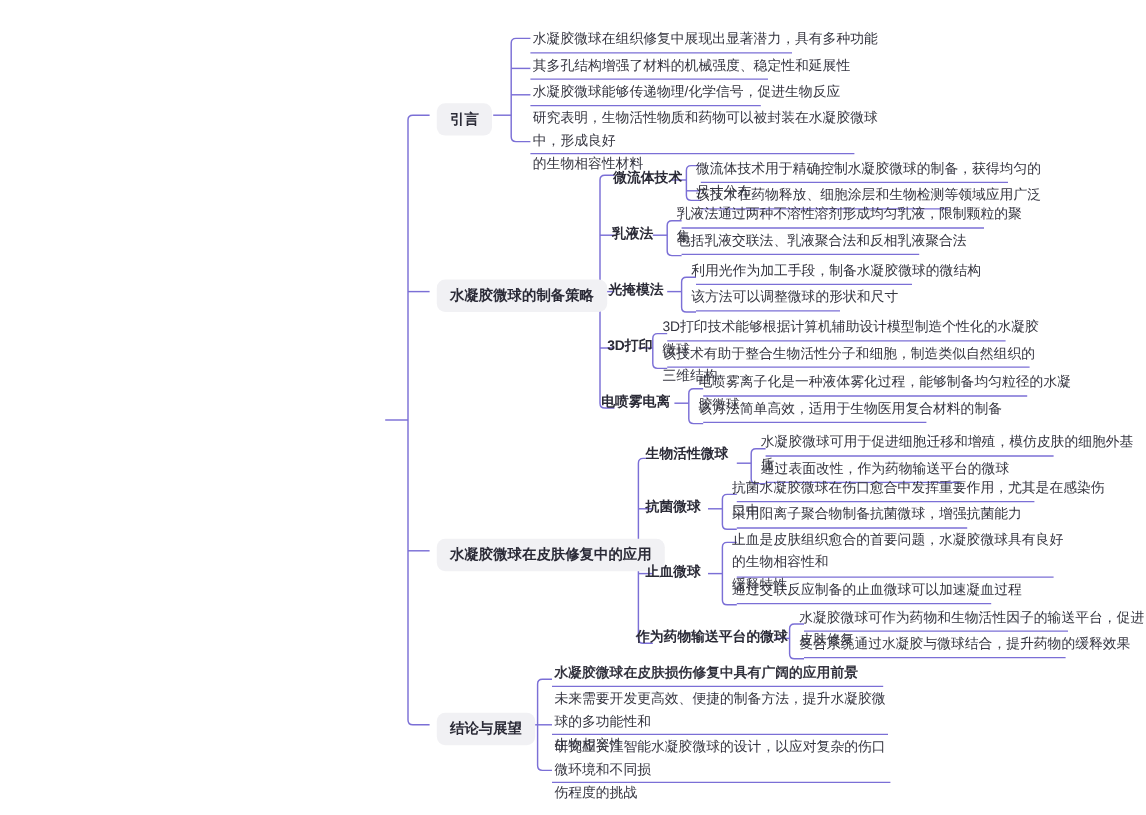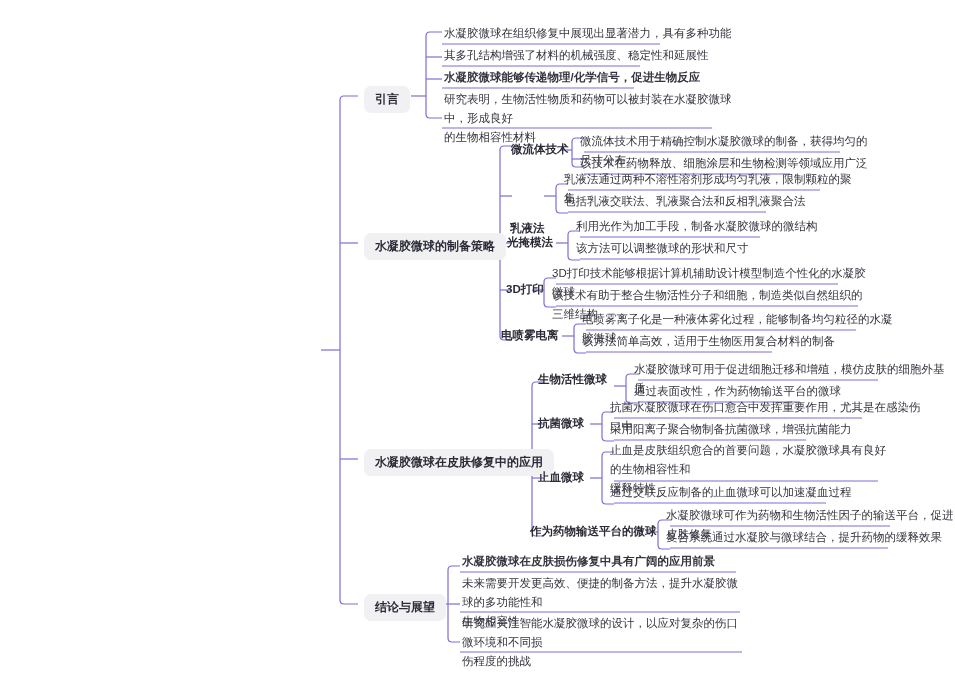--- a/index.html
+++ b/index.html
@@ -185,21 +185,21 @@
   <div class="branch-node" style="left:364px; top:86px;">
     <span>引言</span>
   </div>
 
   <div class="leaf" style="left:442px; top:24px; width:300px;">
     <span class="ln">水凝胶微球在组织修复中展现出显著潜力，具有多种功能</span>
   </div>
   <div class="leaf" style="left:442px; top:46px; width:300px;">
     <span class="ln">其多孔结构增强了材料的机械强度、稳定性和延展性</span>
   </div>
-  <div class="leaf" style="left:442px; top:68px; width:300px;font-weight:bold;">
+  <div class="leaf" style="left:442px; top:68px; width:300px;">
     <span class="ln">水凝胶微球能够传递物理/化学信号，促进生物反应</span>
   </div>
   <div class="leaf" style="left:442px; top:90px; width:300px;">
     <span class="ln">研究表明，生物活性物质和药物可以被封装在水凝胶微球中，形成良好</span>
     <span class="ln">的生物相容性材料</span>
   </div>
 
   <div class="branch-node" style="left:364px; top:233px;">
     <span>水凝胶微球的制备策略</span>
   </div>
@@ -207,21 +207,21 @@
   <div class="sub-node" style="left:501px; top:142px;padding-left:10px;">
     <span>微流体技术</span>
   </div>
   <div class="leaf" style="left:578px; top:132px; width:300px;">
     <span class="ln">微流体技术用于精确控制水凝胶微球的制备，获得均匀的尺寸分布</span>
   </div>
   <div class="leaf" style="left:578px; top:154px; width:300px;">
     <span class="ln">该技术在药物释放、细胞涂层和生物检测等领域应用广泛</span>
   </div>
 
-  <div class="sub-node" style="left:510px; top:188px;margin-top:33px;">
+  <div class="sub-node" style="left:510px; top:188px;">
     <span>乳液法</span>
   </div>
   <div class="leaf" style="left:562px; top:170px; width:300px;">
     <span class="ln">乳液法通过两种不溶性溶剂形成均匀乳液，限制颗粒的聚集</span>
   </div>
   <div class="leaf" style="left:562px; top:192px; width:300px;">
     <span class="ln">包括乳液交联法、乳液聚合法和反相乳液聚合法</span>
   </div>
 
   <div class="sub-node" style="left:507px; top:235px;">

